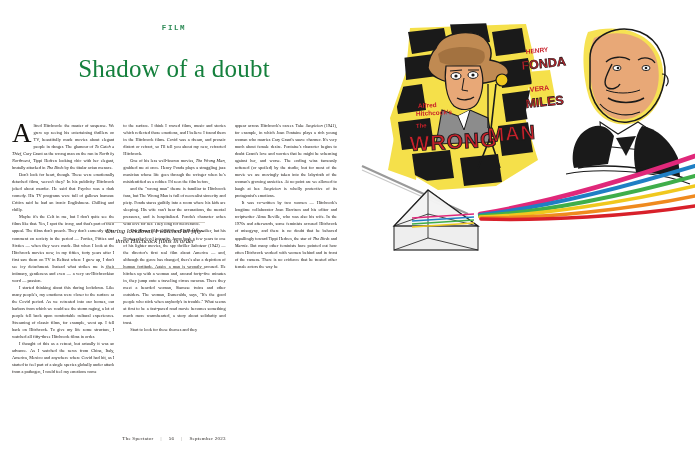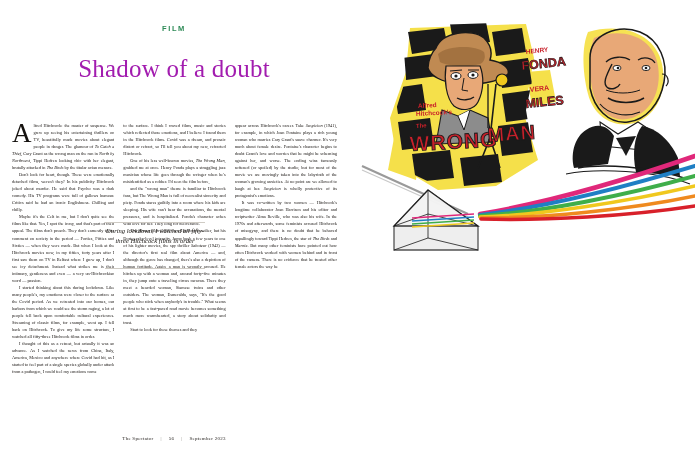--- a/index.html
+++ b/index.html
@@ -22,37 +22,37 @@
     background: #ffffff;
   }
   .page-left  { left: 0;     width: 348px; }
   .page-right { left: 348px; width: 347px; }
 
   
   .kicker {
     position: absolute;
     left: 0; right: 0; top: 24px;
     text-align: center;
-    font-family: Liberation Sans, sans-serif;
+    font-family: Liberation Mono, monospace;
     font-size: 7.5px;
     font-weight: bold;
     letter-spacing: 1.6px;
     color: #2e8b57;
   }
 
   
   .headline {
     position: absolute;
     left: 10px; right: 10px; top: 38px;
     text-align: center;
     font-family: "Liberation Serif", serif;
     font-size: 25px;
     font-weight: normal;
     letter-spacing: 0.2px;
-    color: #a21caf;
+    color: #15803d;
     line-height: 1.1;
   }
 
   
   .standfirst {
     position: absolute;
     left: 26px; right: 26px; top: 70px;
     text-align: center;
     font-size: 8.3px;
     line-height: 1.5;

